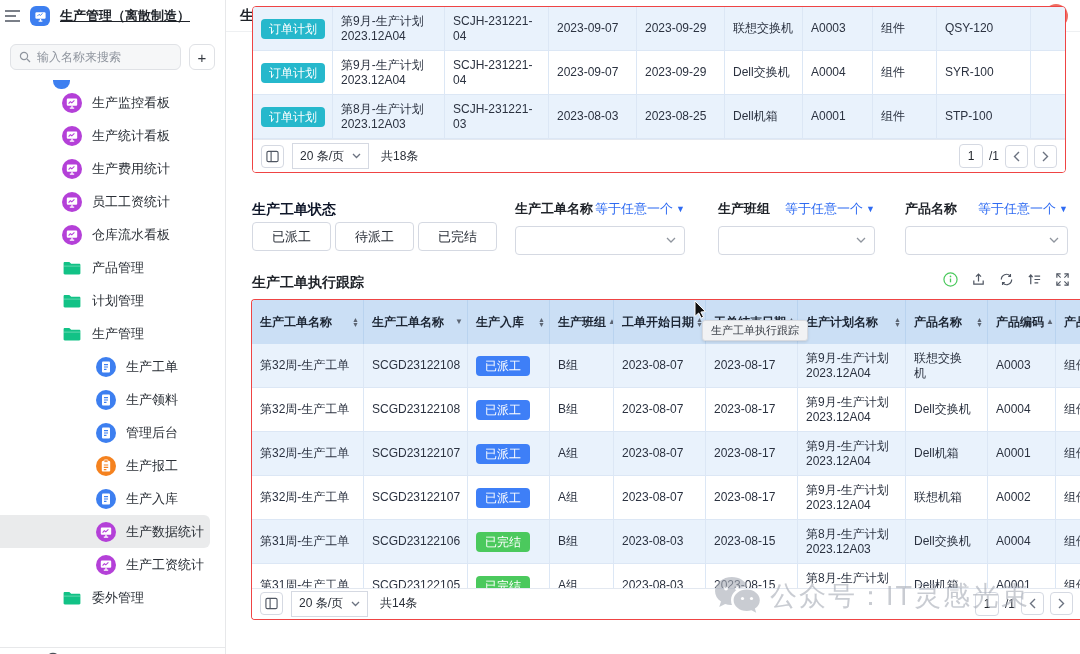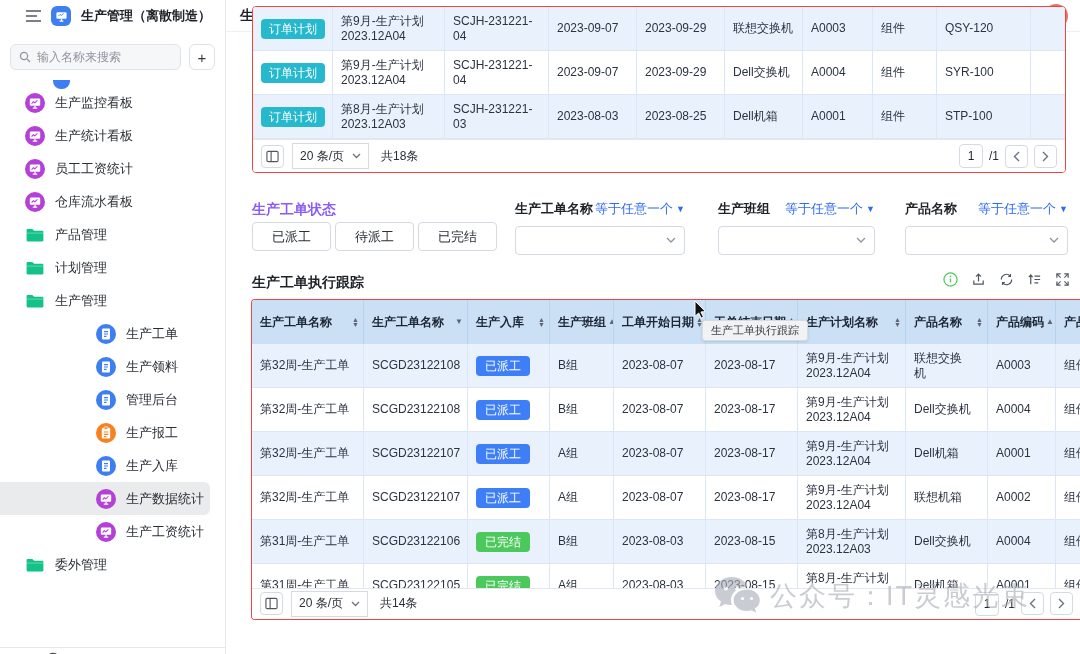--- a/index.html
+++ b/index.html
@@ -3,31 +3,31 @@
 <meta charset="utf-8">
 <style>
   html,body{margin:0;padding:0;}
   body{
     width:1080px;height:654px;position:relative;overflow:hidden;
     background:#fff;font-family:"Liberation Sans","DejaVu Sans",sans-serif;
     color:#1f2329;-webkit-font-smoothing:antialiased;
   }
   
   .sidebar{position:absolute;left:0;top:0;width:225px;height:654px;border-right:1px solid #e7e8ea;background:#fff;overflow:hidden;}
-  .sb-header{display:flex;align-items:center;height:32px;padding-left:26px;gap:10px;}
+  .sb-header{display:flex;align-items:center;height:32px;padding-left:5px;gap:10px;text-decoration:underline;}
   .sb-title{font-size:13px;font-weight:bold;color:#1f2329;}
   .logo{width:20px;height:20px;border-radius:6px;background:#3d7ff0;display:flex;align-items:center;justify-content:center;flex:none;}
   .sb-search-row{position:absolute;left:10px;top:44px;width:205px;display:flex;gap:8px;}
   .sb-search{flex:1;height:26px;border:1px solid #e0e2e6;background:#f6f7f8;border-radius:6px;display:flex;align-items:center;gap:6px;padding:0 8px;box-sizing:border-box;}
   .sb-search-ph{font-size:12px;color:#8f959e;}
   .sb-add{width:26px;height:26px;border:1px solid #dfe1e5;border-radius:6px;background:#fff;display:flex;align-items:center;justify-content:center;font-size:15px;color:#33383f;box-sizing:border-box;flex:none;cursor:pointer;}
   .sb-sliver{position:absolute;left:53px;top:80px;width:17px;height:9px;background:#3d7ff0;border-radius:0 0 8px 8px;}
   .sb-list{position:absolute;left:0;top:86px;width:225px;}
   .sb-item{height:33px;display:flex;align-items:center;gap:10px;cursor:pointer;}
-  .sb-item.lvl1{padding-left:25px;}
+  .sb-item.lvl1{padding-left:62px;}
   .sb-item.lvl2{padding-left:96px;}
   .sb-item.selected{background:#eaebec;border-radius:0 6px 6px 0;margin-right:15px;}
   .sb-ic{width:20px;height:20px;flex:none;display:flex;}
   .sb-label{font-size:13px;color:#2a2f36;white-space:nowrap;}
   .sb-footer-divider{position:absolute;left:0;top:647px;width:225px;border-top:1px solid #e7e8ea;}
   .sb-footer{position:absolute;left:44px;top:651px;display:flex;align-items:center;gap:10px;}
   .sb-footer .sb-label{font-size:13px;}
   
   .main{position:absolute;left:226px;top:0;width:854px;height:654px;}
   .navbar{position:absolute;left:0;top:0;width:100%;height:32px;border-bottom:1px solid #eef0f2;display:flex;align-items:center;box-sizing:border-box;}
@@ -62,21 +62,21 @@
   .pg{height:33px;border-top:1px solid #e3e8f0;display:flex;align-items:center;padding:0 8px;box-sizing:border-box;background:#fff;}
   .pg-left{display:flex;align-items:center;gap:8px;}
   .pg-right{margin-left:auto;display:flex;align-items:center;gap:6px;}
   .icon-btn{width:23px;height:23px;border:1px solid #d5d9e2;border-radius:4px;background:#fff;display:flex;align-items:center;justify-content:center;padding:0;cursor:pointer;}
   .pg-select{height:24px;border:1px solid #d5d9e2;border-radius:0;display:flex;align-items:center;gap:8px;padding:0 7px;font-size:12px;color:#2a2f38;cursor:pointer;background:#fff;}
   .pg-total{font-size:12px;color:#2a2f38;margin-left:4px;}
   .pg-page{min-width:22px;height:22px;border:1px solid #d5d9e2;border-radius:4px;display:flex;align-items:center;justify-content:center;font-size:12px;}
   .pg-of{font-size:12px;color:#2a2f38;}
   .pg-nav{width:23px;height:23px;border:1px solid #d5d9e2;border-radius:4px;background:#fff;display:flex;align-items:center;justify-content:center;padding:0;cursor:pointer;}
   
-  .sec-label{position:absolute;font-size:14px;font-weight:bold;color:#8b5cf6;}
+  .sec-label{position:absolute;font-size:14px;font-weight:bold;color:#0f172a;}
   .btn-row{position:absolute;left:26px;top:222px;display:flex;gap:4px;}
   .f-btn{width:79px;height:29px;border:1px solid #d5d9e2;border-radius:4px;background:#fff;font-size:13px;color:#2a2f38;display:flex;align-items:center;justify-content:center;cursor:pointer;box-sizing:border-box;}
   .f-group{position:absolute;top:200px;}
   .f-head{display:flex;align-items:center;justify-content:space-between;font-size:13px;}
   .f-name{font-weight:bold;color:#1f2329;}
   .f-op{color:#2f6bf2;cursor:pointer;display:flex;align-items:center;gap:3px;}
   .f-op .tri{font-size:9px;}
   .f-select{margin-top:8px;height:29px;border:1px solid #d5d9e2;border-radius:4px;background:#fff;display:flex;align-items:center;justify-content:flex-end;padding:0 8px;box-sizing:border-box;cursor:pointer;}
   
   .track-title{position:absolute;left:26px;top:274px;font-size:14px;font-weight:bold;}
@@ -138,20 +138,31 @@
       <div class="sb-item lvl1">
         <span class="sb-ic">
           <svg width="20" height="20" viewBox="0 0 20 20">
             <circle cx="10" cy="10" r="10" fill="#b440d8"></circle>
             <rect x="4.8" y="5.6" width="10.4" height="7.2" rx="1.1" fill="#fff"></rect>
             <path d="M6.6 10.6l1.7-1.9 1.5 1.1 2.6-2.5" stroke="#b440d8" stroke-width="1.1" fill="none"></path>
             <path d="M7.8 15.2h4.4M10 12.8v2.4" stroke="#fff" stroke-width="1.3"></path>
           </svg>
         </span>
         <span class="sb-label">生产统计看板</span>
+      </div>
+      <div class="sb-item lvl1">
+        <span class="sb-ic">
+          <svg width="20" height="20" viewBox="0 0 20 20">
+            <circle cx="10" cy="10" r="10" fill="#b440d8"></circle>
+            <rect x="4.8" y="5.6" width="10.4" height="7.2" rx="1.1" fill="#fff"></rect>
+            <path d="M6.6 10.6l1.7-1.9 1.5 1.1 2.6-2.5" stroke="#b440d8" stroke-width="1.1" fill="none"></path>
+            <path d="M7.8 15.2h4.4M10 12.8v2.4" stroke="#fff" stroke-width="1.3"></path>
+          </svg>
+        </span>
+        <span class="sb-label">生产费用统计</span>
       </div>
       <div class="sb-item lvl1">
         <span class="sb-ic">
           <svg width="20" height="20" viewBox="0 0 20 20">
             <circle cx="10" cy="10" r="10" fill="#b440d8"></circle>
             <rect x="4.8" y="5.6" width="10.4" height="7.2" rx="1.1" fill="#fff"></rect>
             <path d="M6.6 10.6l1.7-1.9 1.5 1.1 2.6-2.5" stroke="#b440d8" stroke-width="1.1" fill="none"></path>
             <path d="M7.8 15.2h4.4M10 12.8v2.4" stroke="#fff" stroke-width="1.3"></path>
           </svg>
         </span>

